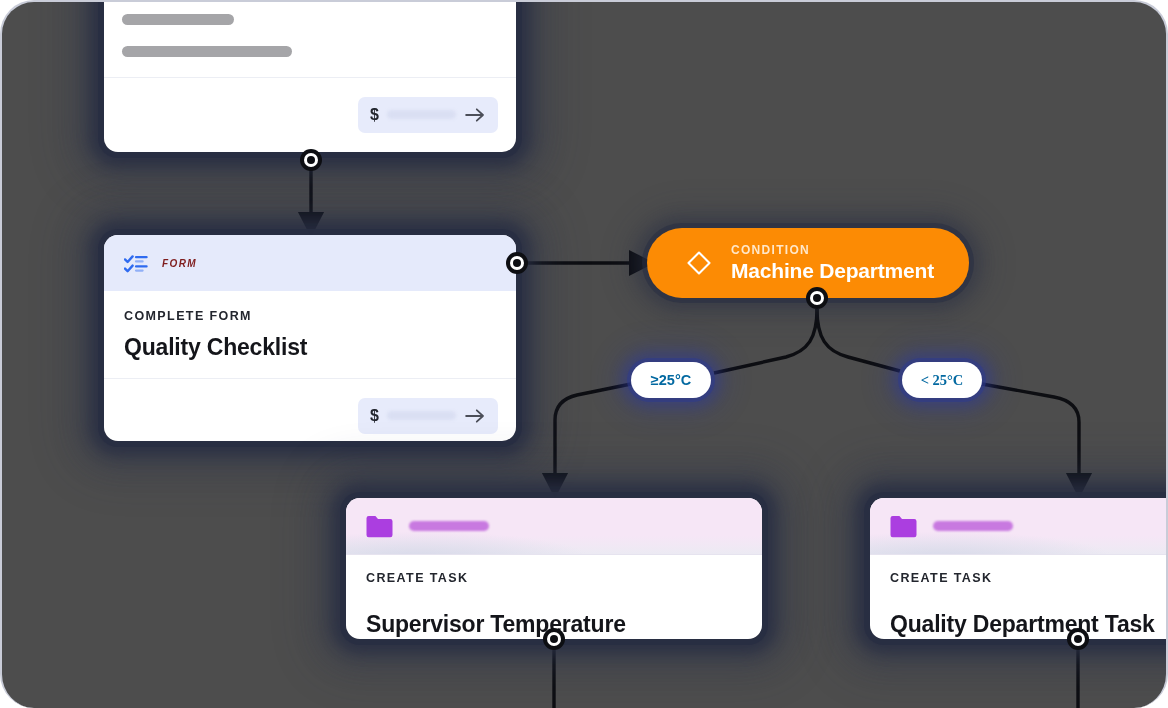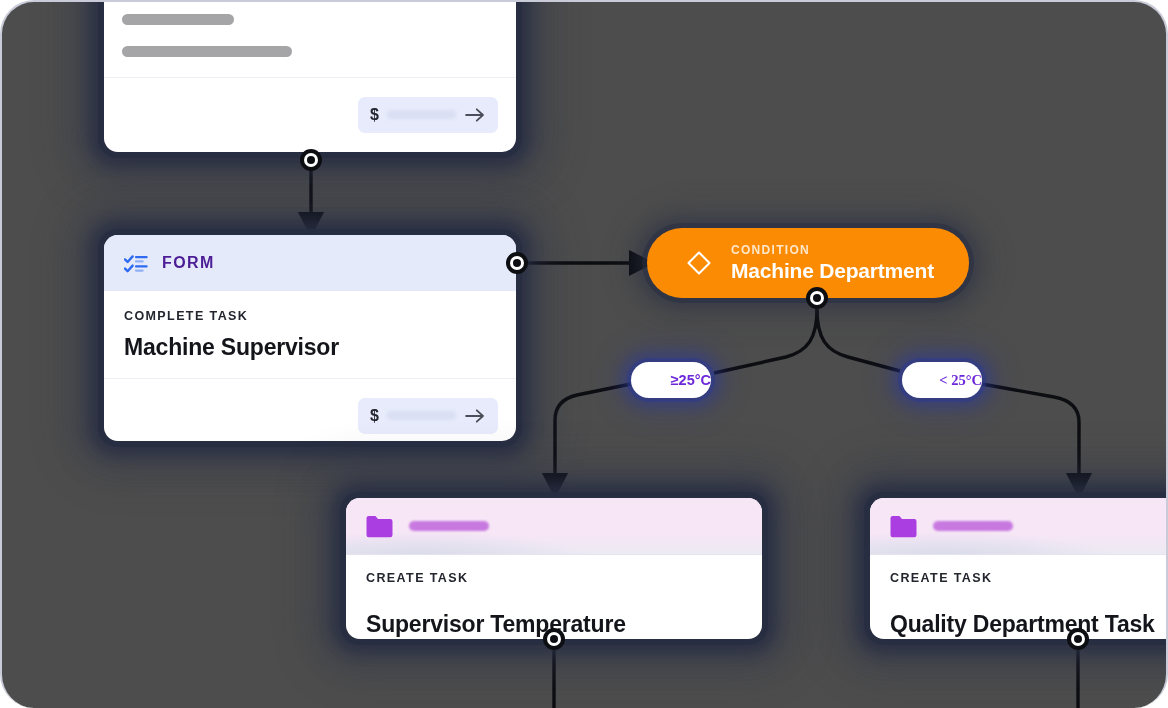--- a/index.html
+++ b/index.html
@@ -123,24 +123,25 @@
 
   .form-head {
     height: 56px;
     background: #e5eafb;
     display: flex;
     align-items: center;
     padding-left: 20px;
     gap: 14px;
   }
   .form-head-label {
-    font-size: 16px;
+    font-size: 10px;
     letter-spacing: 1.4px;
     font-weight: bold;
-    color: #4c1d95;
+    color: #7f1d1d;
+    font-style: italic;
   }
 
   .form-body {
     padding: 18px 20px 16px 20px;
     border-bottom: 1px solid #eceef4;
     height: 88px;
   }
   .eyebrow {
     font-size: 12.5px;
     letter-spacing: 1.4px;
@@ -193,24 +194,24 @@
 
   
   .branch-label {
     position: absolute;
     z-index: 4;
     height: 36px;
     background: #ffffff;
     border-radius: 18px;
     display: flex;
     align-items: center;
-    justify-content: flex-end;
+    justify-content: center;
     font-size: 14.5px;
     font-weight: bold;
-    color: #6d28d9;
+    color: #0369a1;
     box-shadow:
       0 0 0 4px rgba(46,58,140,0.55),
       0 0 12px 10px rgba(46,58,150,0.40),
       0 0 26px 18px rgba(50,62,160,0.20);
   }
   #label-hot  { left: 629px; top: 360px; width: 80px; }
   #label-cold { left: 900px; top: 360px; width: 80px; font-family: Liberation Serif, serif; }
 
   
   .task-card { border-radius: 14px; overflow: hidden; background: #ffffff; height: 100%; }
@@ -340,22 +341,22 @@
           <path d="M1,14.6 L3.6,17.2 L8.6,11.6" stroke="#2f6bf0" stroke-width="2.4" fill="none" stroke-linecap="round" stroke-linejoin="round"></path>
           <path d="M12,3.2 L22.6,3.2" stroke="#2f6bf0" stroke-width="2.2" stroke-linecap="round"></path>
           <path d="M12,7.4 L18.6,7.4" stroke="#91b0f7" stroke-width="2.2" stroke-linecap="round"></path>
           <path d="M12,12.4 L22.6,12.4" stroke="#2f6bf0" stroke-width="2.2" stroke-linecap="round"></path>
           <path d="M12,16.6 L18.6,16.6" stroke="#91b0f7" stroke-width="2.2" stroke-linecap="round"></path>
         </svg>
         <span class="form-head-label">FORM</span>
       </div>
 
       <div class="form-body">
-        <div class="eyebrow">COMPLETE TASK</div>
-        <div class="title">Machine Supervisor</div>
+        <div class="eyebrow">COMPLETE FORM</div>
+        <div class="title">Quality Checklist</div>
       </div>
 
       <div class="card-footer">
         <div class="chip">
           <span class="chip-dollar">$</span>
           <span class="chip-blur"></span>
           <svg class="chip-arrow" viewBox="0 0 24 18" xmlns="http://www.w3.org/2000/svg">
             <path d="M2,9 L21,9 M14,2.6 L21,9 L14,15.4" stroke="#4b4e58" stroke-width="2" fill="none" stroke-linecap="round" stroke-linejoin="round"></path>
           </svg>
         </div>

